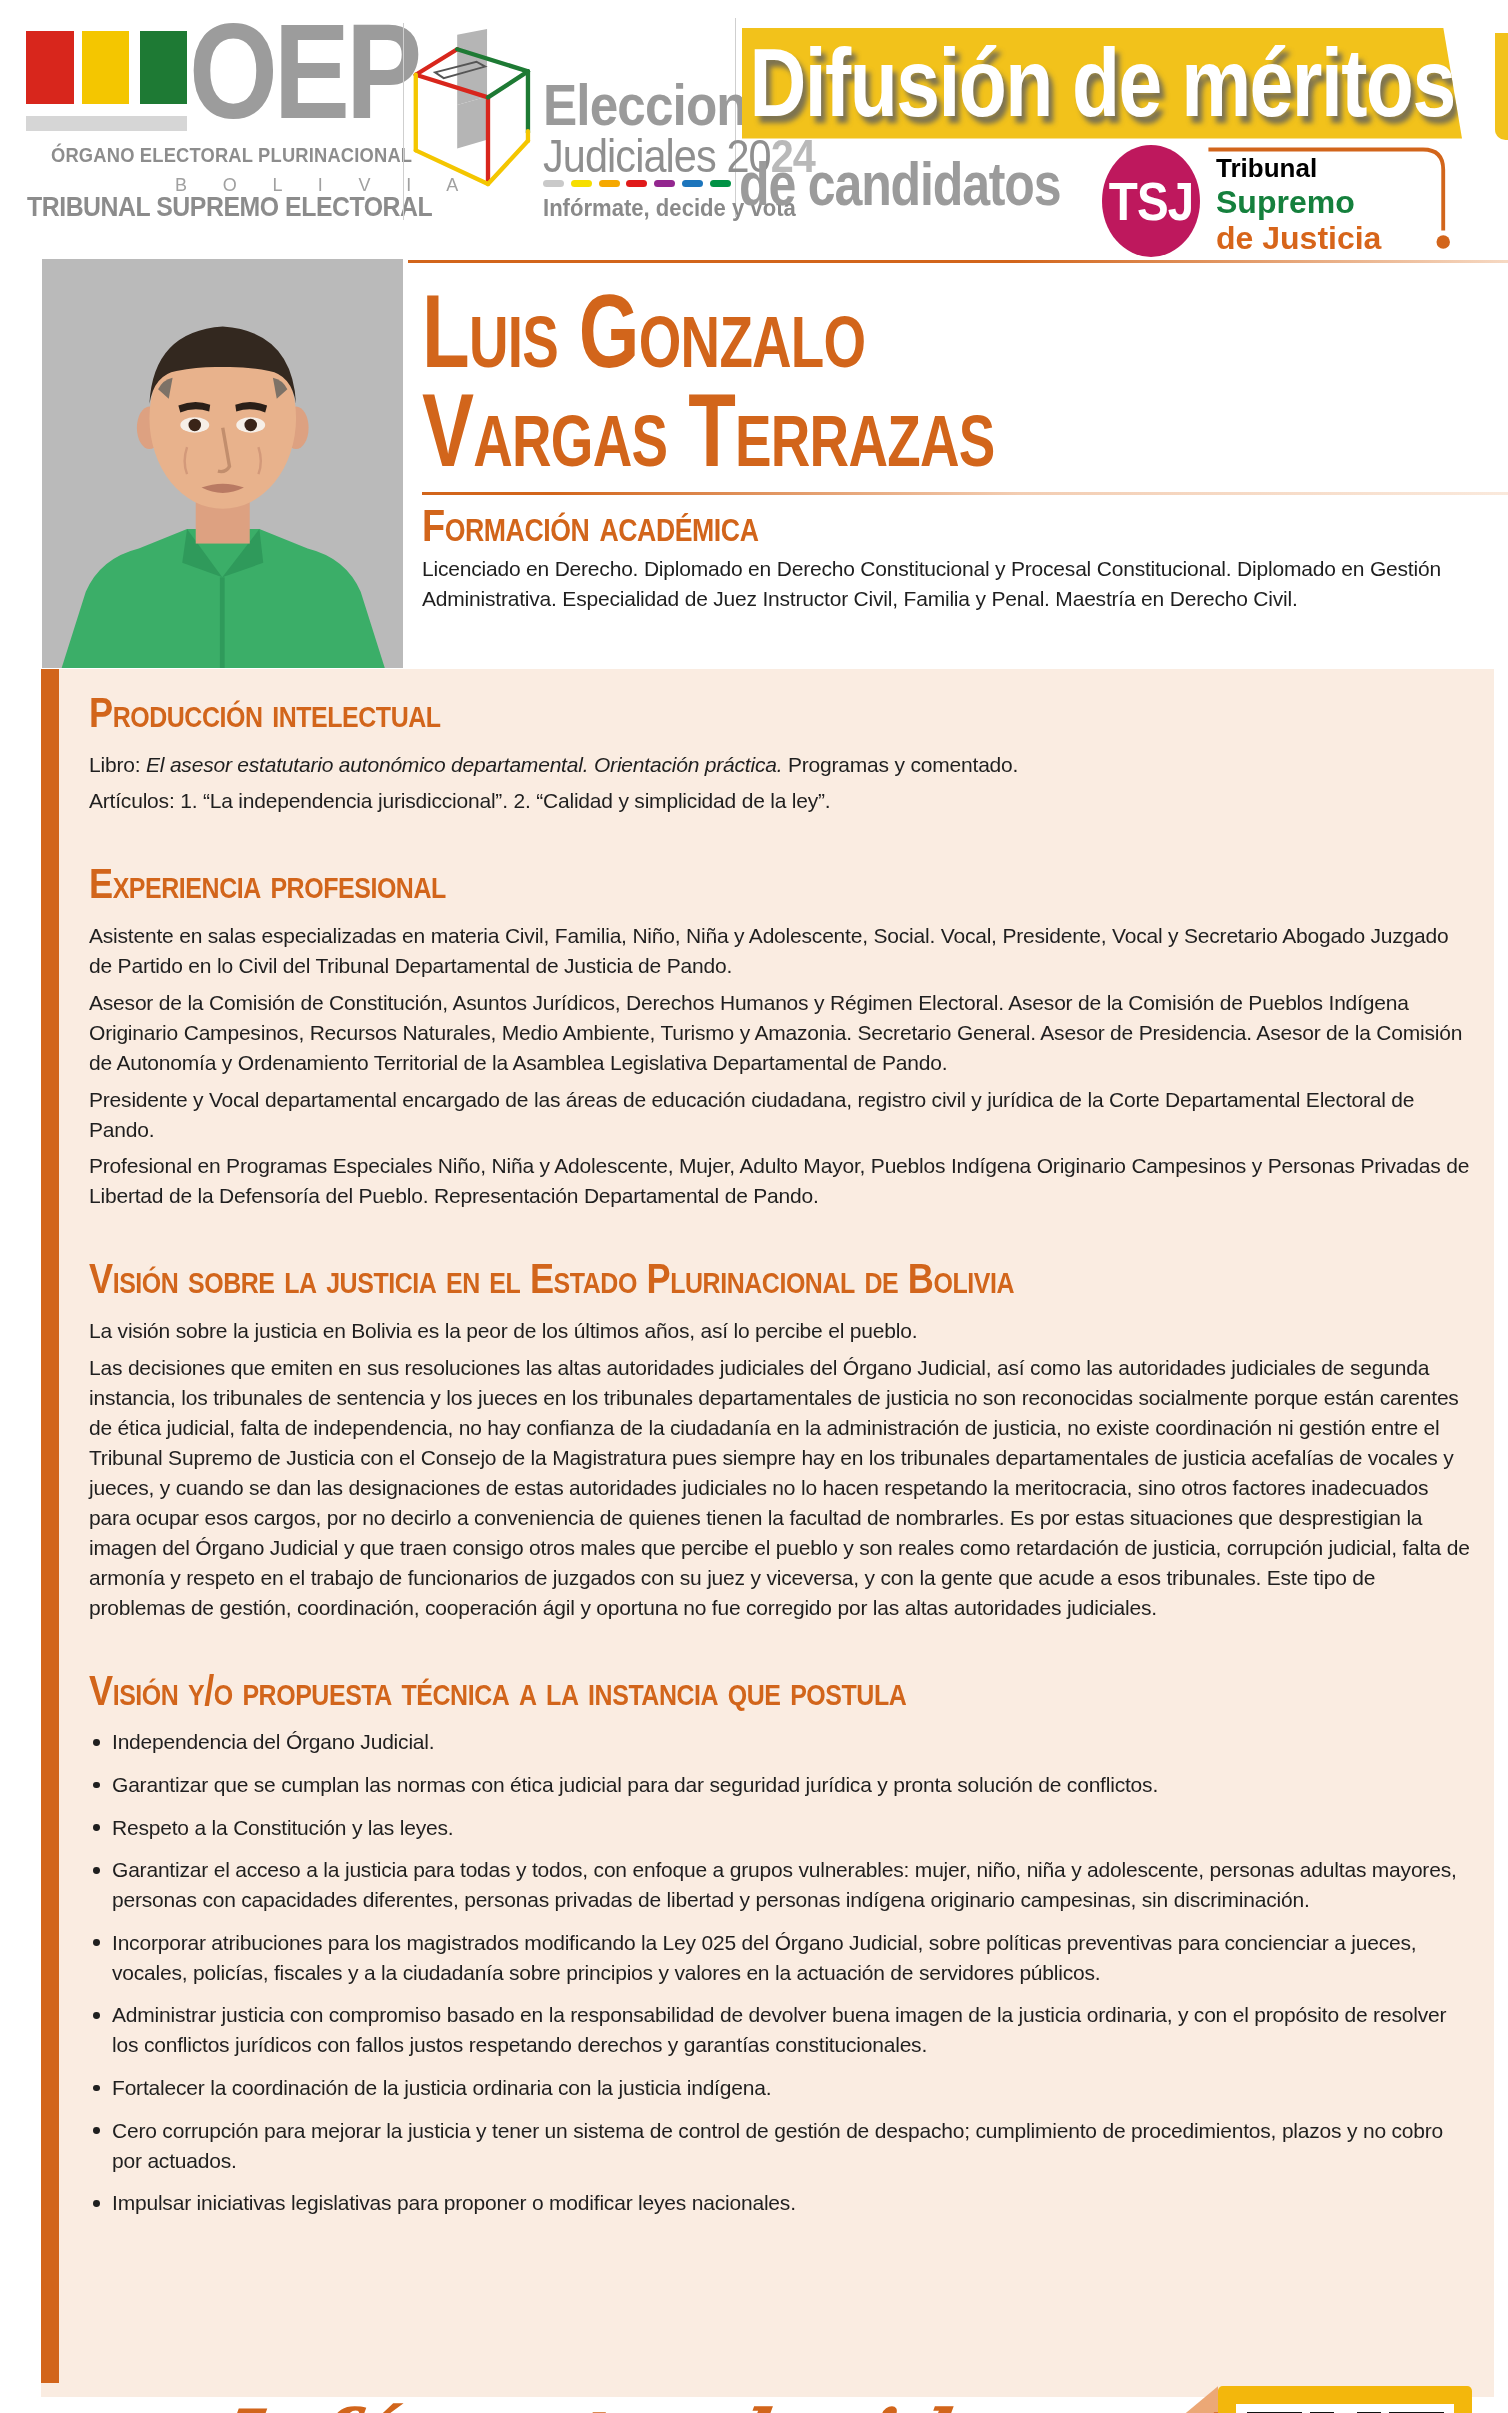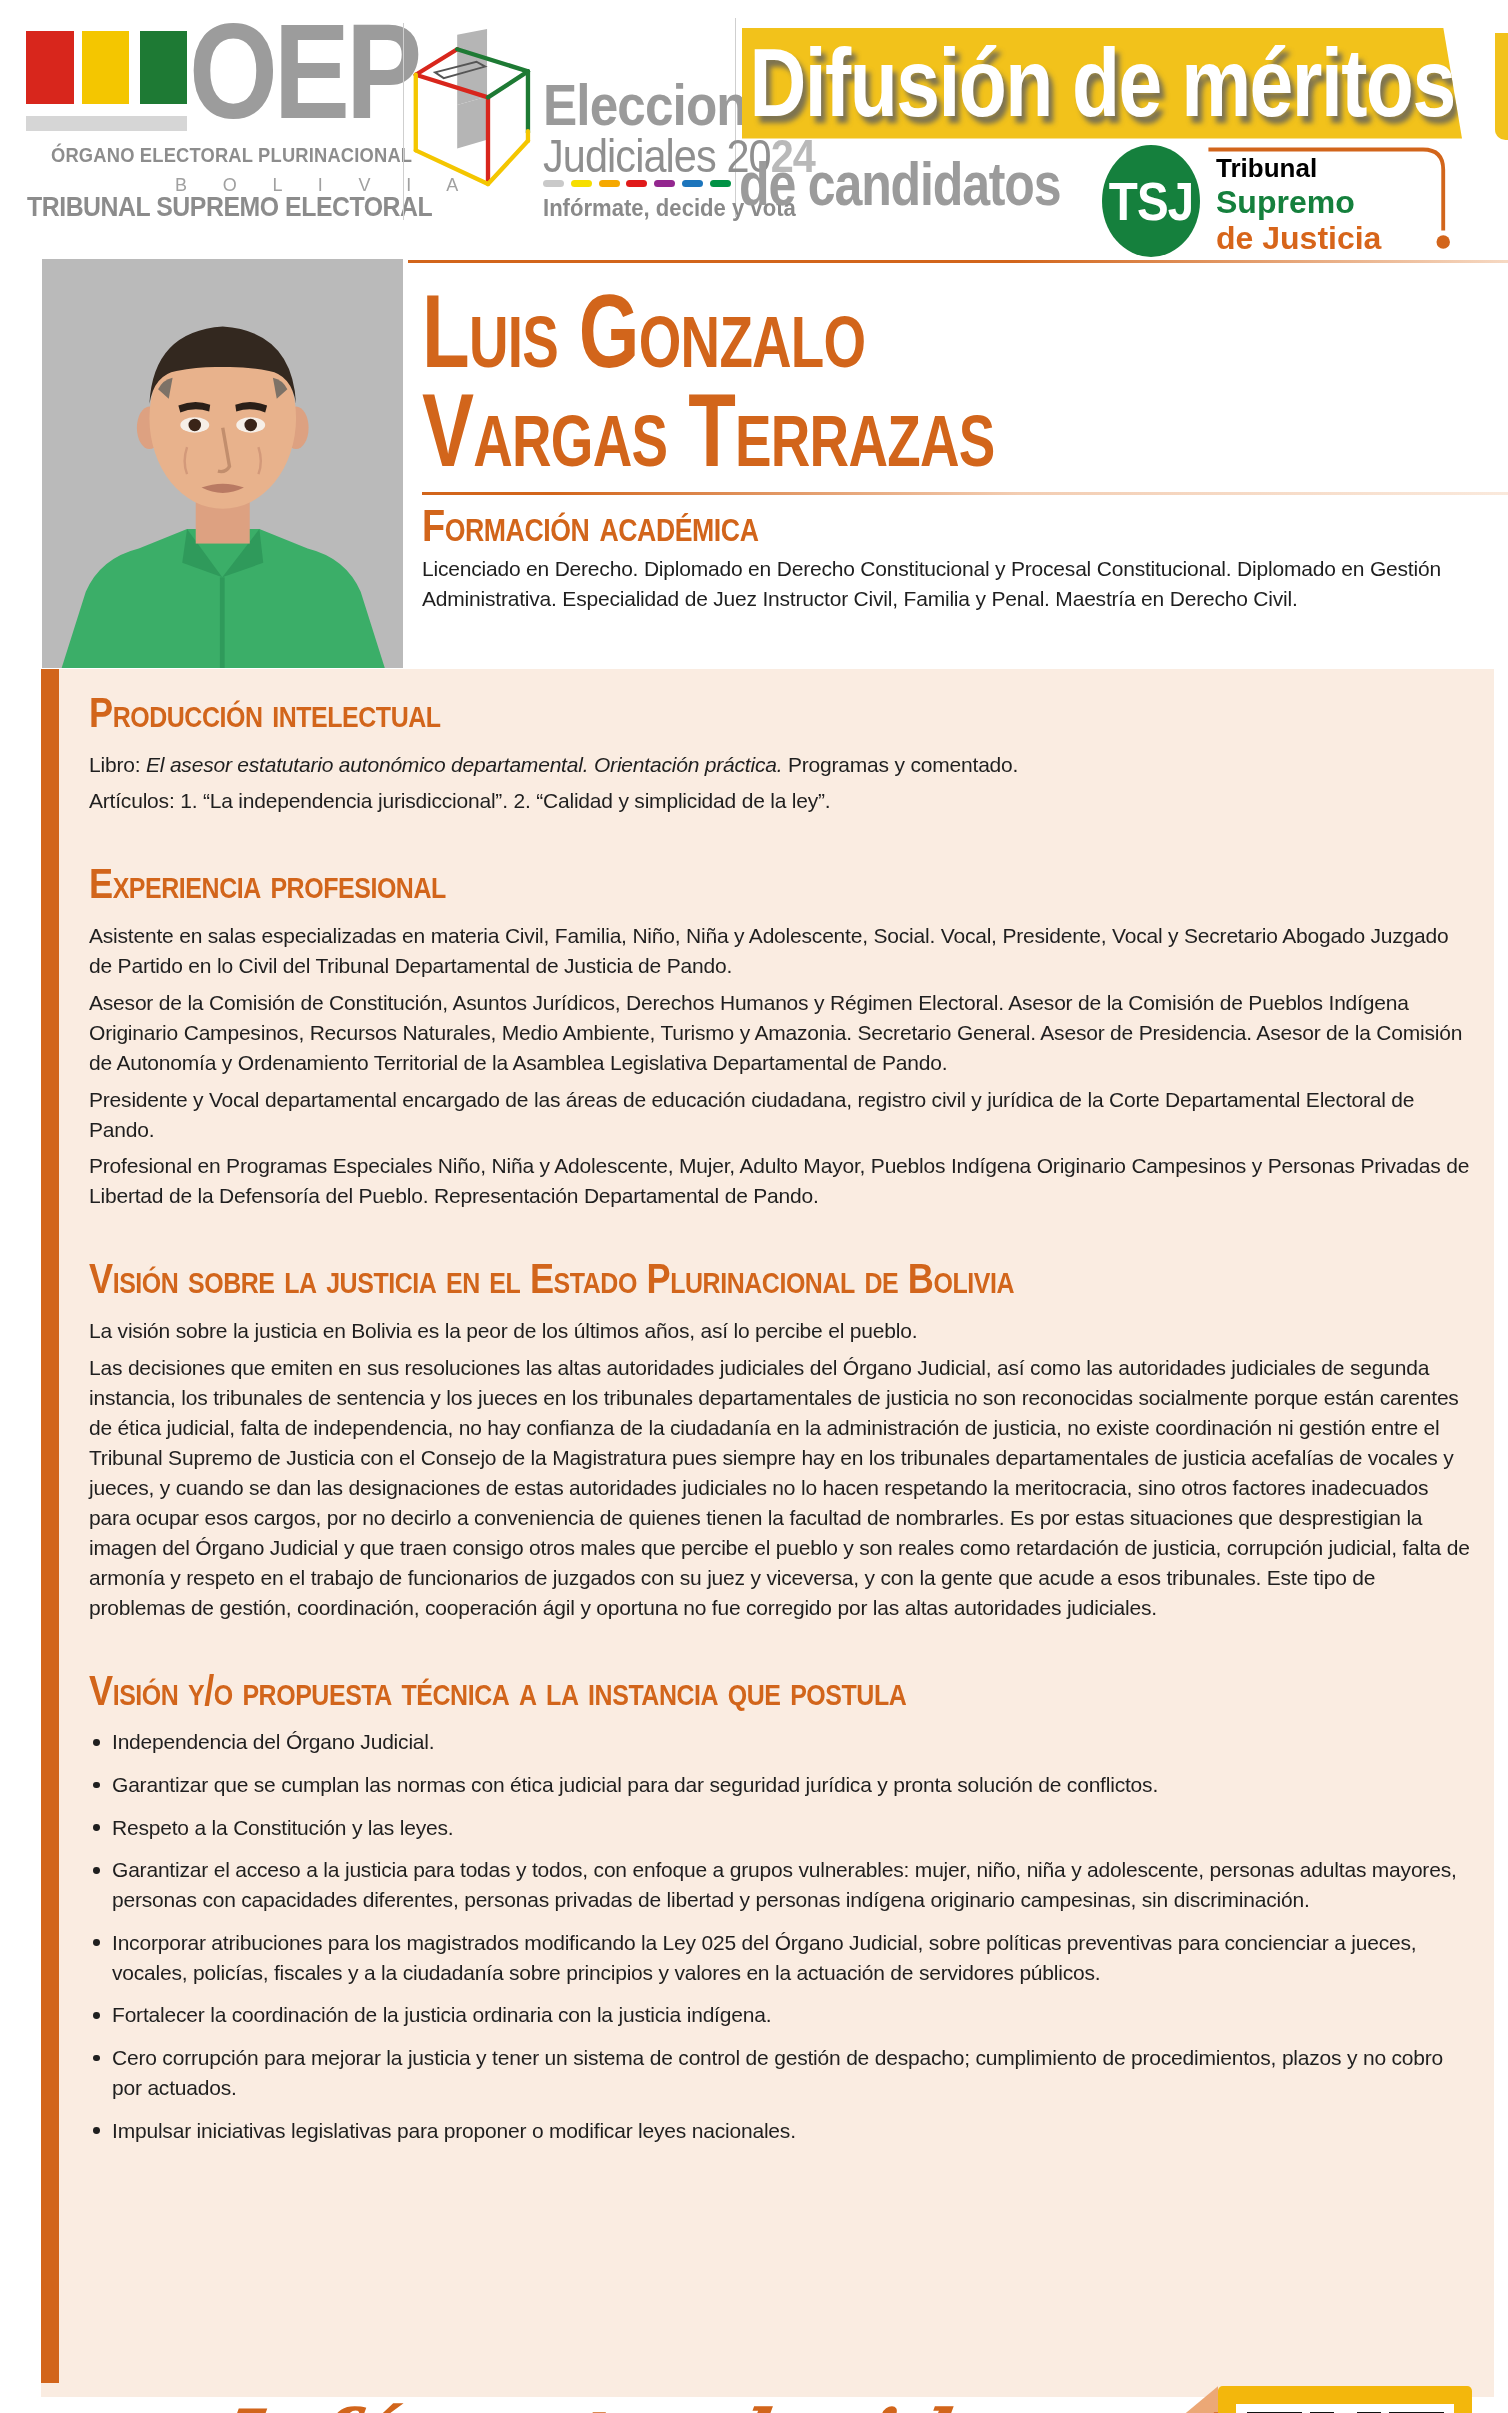--- a/index.html
+++ b/index.html
@@ -46,21 +46,21 @@
   .ej-tagline{left:543px;top:194px;font-size:24px;font-weight:700;color:#8a8a8a;
       transform:scaleX(.92);transform-origin:left top;}
 
   .banner{left:742px;top:27.5px;width:720px;height:111px;background:#f2c21b;
       clip-path:polygon(0 0,97.4% 0,100% 100%,0 100%);display:flex;align-items:center;justify-content:center;}
   .banner-title{font-size:96px;font-weight:800;color:#ffffff;letter-spacing:-1.9px;
       transform:scaleX(.82);text-shadow:5.8px 6.8px 5.8px rgba(95,95,95,.8);white-space:nowrap;}
   .yellow-sliver{left:1495px;top:33px;width:13px;height:107px;background:#f2c21b;border-radius:0 0 0 10.6px;}
   .de-candidatos{left:739px;top:149px;font-size:61px;font-weight:800;color:#9b9b9b;
       letter-spacing:-1.4px;transform:scaleX(.82);transform-origin:left top;}
-  .tsj-circle{left:1102px;top:145px;width:98px;height:112px;background:#15803d;border-radius:50%;
+  .tsj-circle{left:1102px;top:145px;width:98px;height:112px;background:#be185d;border-radius:50%;
       display:flex;align-items:center;justify-content:center;}
   .tsj-acronym{font-size:54px;font-weight:800;color:#fff;letter-spacing:-1px;transform:scaleX(.88);}
   .tsj-l1{left:1216px;top:153px;font-size:26px;font-weight:800;color:#000000;}
   .tsj-l2{left:1216px;top:184px;font-size:32px;font-weight:800;color:#15803d;}
   .tsj-l3{left:1216px;top:220px;font-size:32px;font-weight:800;color:#d7651a;}
   .tsj-bracket{left:0;top:0;width:1508px;height:270px;pointer-events:none;}
 
   
   .panel{left:0;top:261px;width:1508px;height:408px;background:#fff;}
   .rule-top{left:408px;top:260px;width:1101px;height:3.4px;
@@ -241,20 +241,21 @@
 
       <div class="sect">
         <h2 class="sec-title">Visión y/o propuesta técnica a la instancia que postula</h2>
         <ul class="bullets body-txt">
 
         <li>Independencia del Órgano Judicial.</li>
             <li>Garantizar que se cumplan las normas con ética judicial para dar seguridad jurídica y pronta solución de conflictos.</li>
             <li>Respeto a la Constitución y las leyes.</li>
             <li>Garantizar el acceso a la justicia para todas y todos, con enfoque a grupos vulnerables: mujer, niño, niña y adolescente, personas adultas mayores, personas con capacidades diferentes, personas privadas de libertad y personas indígena originario campesinas, sin discriminación.</li>
             <li>Incorporar atribuciones para los magistrados modificando la Ley 025 del Órgano Judicial, sobre políticas preventivas para concienciar a jueces, vocales, policías, fiscales y a la ciudadanía sobre principios y valores en la actuación de servidores públicos.</li>
+            <li>Administrar justicia con compromiso basado en la responsabilidad de devolver buena imagen de la justicia ordinaria, y con el propósito de resolver los conflictos jurídicos con fallos justos respetando derechos y garantías constitucionales.</li>
             <li>Fortalecer la coordinación de la justicia ordinaria con la justicia indígena.</li>
             <li>Cero corrupción para mejorar la justicia y tener un sistema de control de gestión de despacho; cumplimiento de procedimientos, plazos y no cobro por actuados.</li>
             <li>Impulsar iniciativas legislativas para proponer o modificar leyes nacionales.</li>
           </ul>
       </div>
 
     </div>
   </div>
   <div class="abs accent-bar"></div>
 

